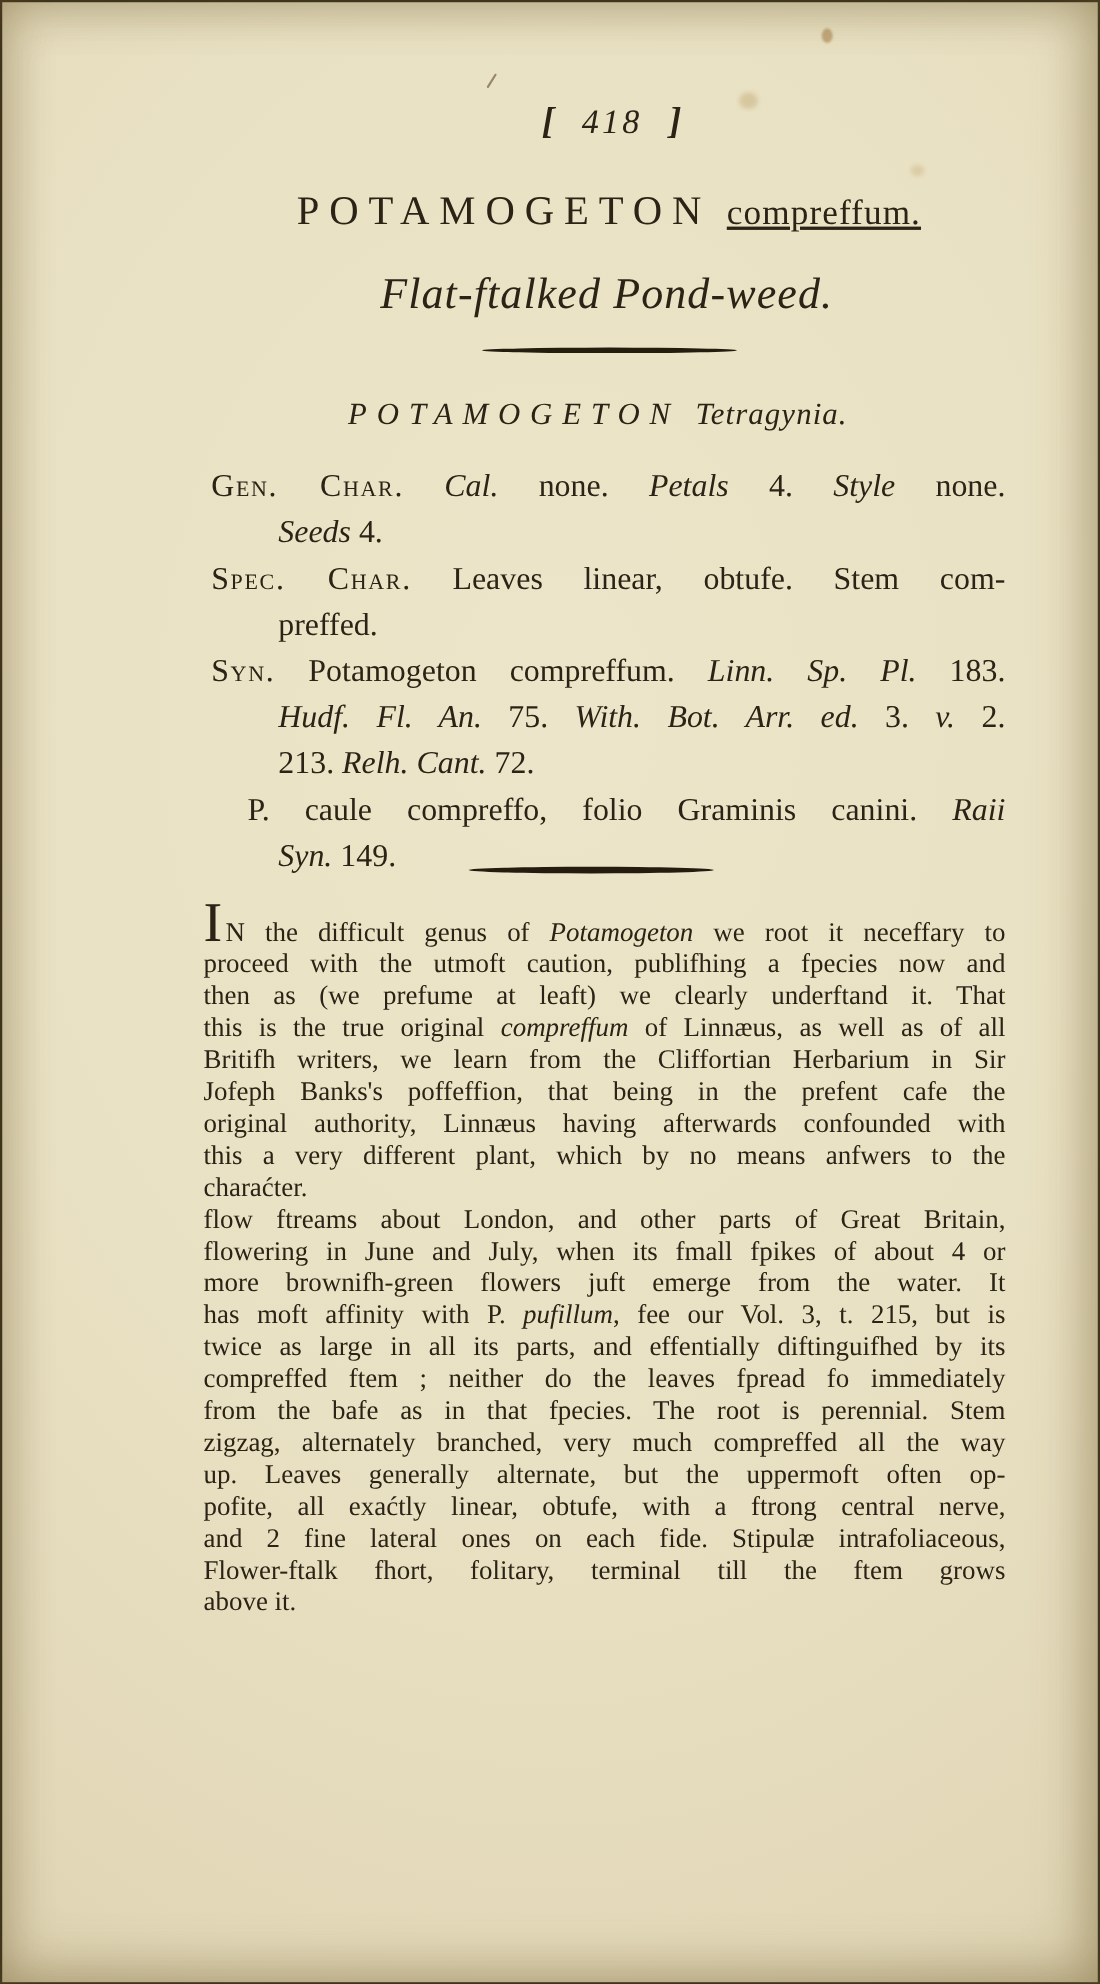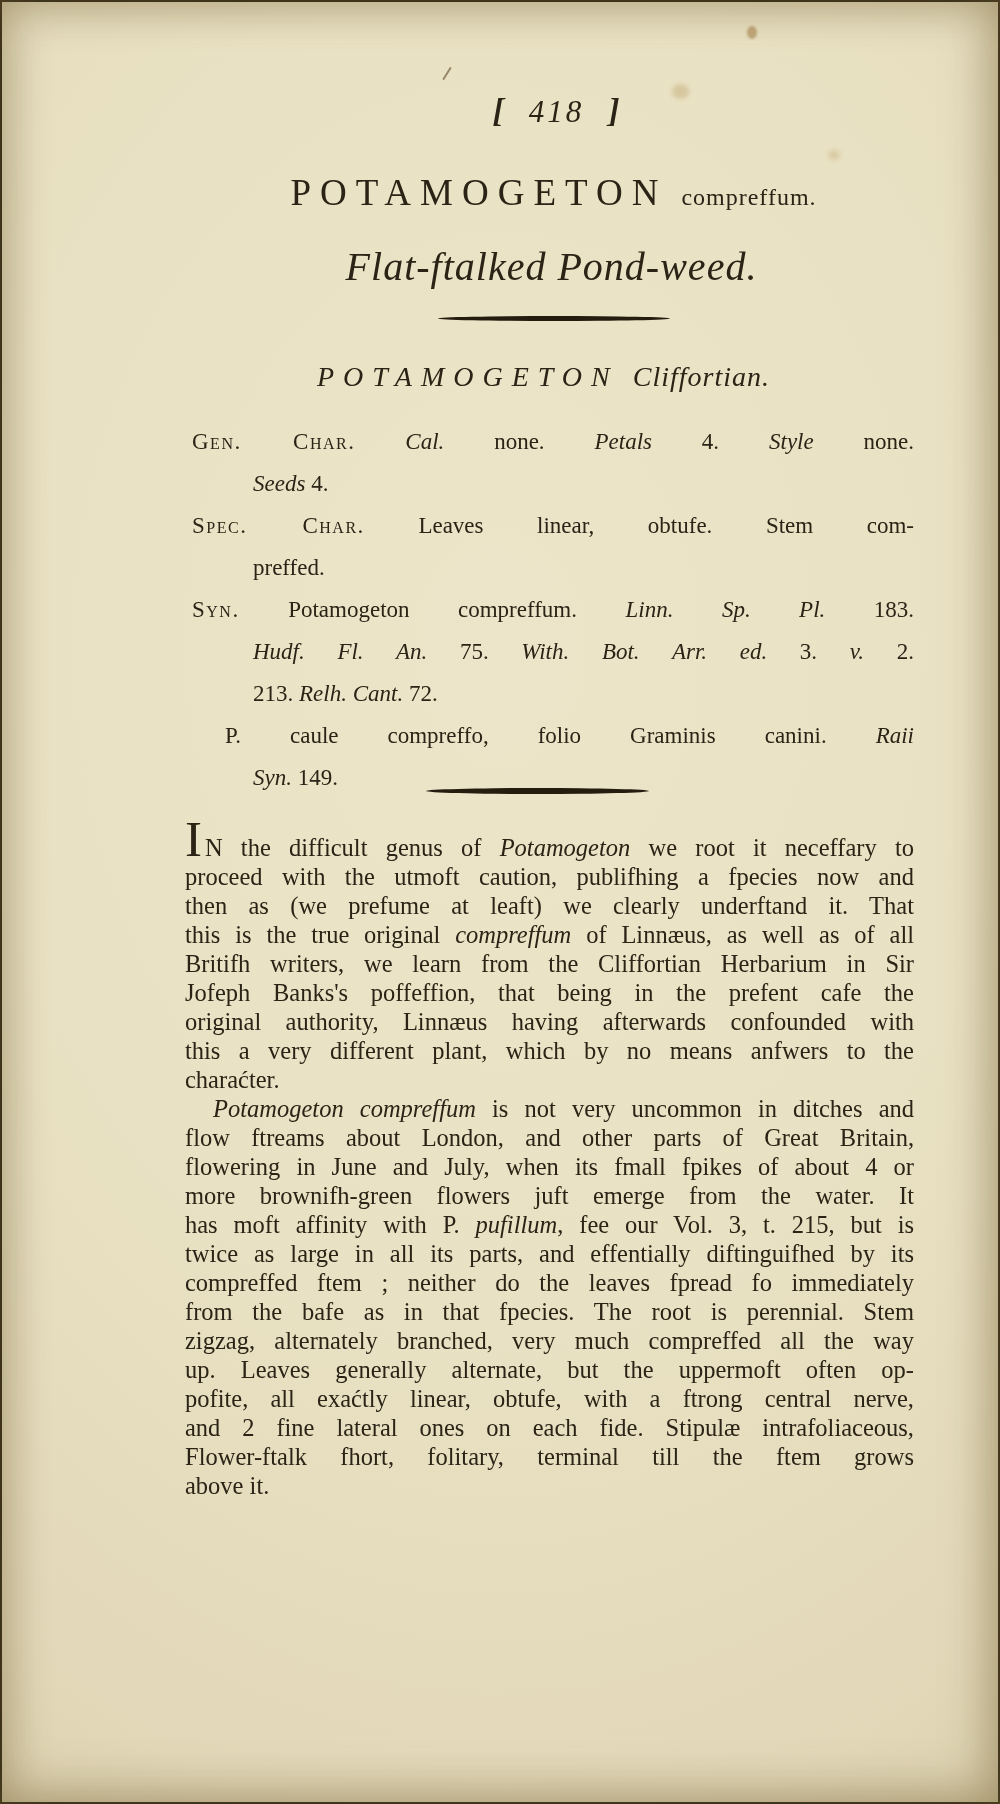--- a/index.html
+++ b/index.html
@@ -20,29 +20,29 @@
                inset 0 -18px 48px rgba(116,96,52,.20),
                inset 0 14px 40px rgba(116,96,52,.14);
   }
   .abs{position:absolute;}
   .ctr{left:185px;width:729px;text-align:center;}
   .folio{top:92px;font-size:31px;letter-spacing:1px;transform:translateX(7px);font-style:italic;}
   .folio .bracket{font-size:34px;font-weight:600;}
   .folio .num{margin:0 24px;letter-spacing:3px;}
   .title{top:171px;transform:translateX(4px);white-space:nowrap;}
   .title .genus{font-size:37px;letter-spacing:9px;}
-  .title .species{font-size:24px;margin-left:14px;letter-spacing:1px;}
+  .title .species{font-size:32px;margin-left:14px;letter-spacing:1px;text-decoration:underline;}
   .subtitle{top:243px;font-size:40px;font-style:italic;letter-spacing:1px;transform:translateX(2px);}
   .swell-rule{height:5px;background:#241c0e;border-radius:50%;}
   .rule1{top:316px;left:438px;width:232px;}
   .rule2{top:788px;left:426px;width:223px;height:6px;}
   .classline{top:361px;font-size:28px;font-style:italic;transform:translateX(-6px);white-space:nowrap;}
   .classline .klass{letter-spacing:9px;}
   .classline .order{margin-left:14px;letter-spacing:1px;}
-  .synopsis{top:421px;left:185px;width:729px;font-size:23px;line-height:42px;}
+  .synopsis{top:421px;left:185px;width:729px;font-size:29px;line-height:42px;}
   .bodytext{top:833px;left:185px;width:729px;font-size:24.5px;line-height:29px;}
   .jline{text-align:justify;text-align-last:justify;-moz-text-align-last:justify;}
   .lline{text-align:left;text-align-last:left;}
   .ind7{padding-left:7px;}
   .ind40{padding-left:40px;}
   .cont{padding-left:68px;}
   .sc{font-variant:small-caps;letter-spacing:1.5px;}
   .it{font-style:italic;}
   .bigI{font-size:51px;line-height:0;letter-spacing:3px;}
   .indent{text-indent:28px;}
@@ -58,21 +58,21 @@
 <div class="paper"></div>
 
 <div class="abs ctr folio"><span class="bracket">[</span><span class="num">418</span><span class="bracket">]</span></div>
 
 <div class="abs ctr title"><span class="genus">POTAMOGETON</span><span class="species">compreffum.</span></div>
 
 <div class="abs ctr subtitle">Flat-ftalked Pond-weed.</div>
 
 <div class="abs swell-rule rule1"></div>
 
-<div class="abs ctr classline"><span class="klass">POTAMOGETON</span><span class="order">Cliffortian.</span></div>
+<div class="abs ctr classline"><span class="klass">POTAMOGETON</span><span class="order">Tetragynia.</span></div>
 
 <div class="abs synopsis">
   <div class="jline ind7"><span class="sc">Gen. Char.</span><span>  </span><span class="it">Cal.</span><span> none.</span><span>  </span><span class="it">Petals</span><span> 4.</span><span>  </span><span class="it">Style</span><span> none.</span></div>
   <div class="lline cont"><span class="it">Seeds</span><span> 4.</span></div>
   <div class="jline ind7"><span class="sc">Spec. Char.</span><span>  </span><span>Leaves linear, obtufe.  Stem com-</span></div>
   <div class="lline cont"><span>preffed.</span></div>
   <div class="jline ind7"><span class="sc">Syn.</span><span>  </span><span>Potamogeton compreffum. </span><span class="it">Linn. Sp. Pl.</span><span> 183.</span></div>
   <div class="jline cont"><span class="it">Hudf. Fl. An.</span><span> 75.  </span><span class="it">With. Bot. Arr. ed.</span><span> 3. </span><span class="it">v.</span><span> 2.</span></div>
   <div class="lline cont"><span>213.  </span><span class="it">Relh. Cant.</span><span> 72.</span></div>
   <div class="jline ind40"><span>P. caule compreffo, folio Graminis canini. </span><span class="it">Raii</span></div>
@@ -84,21 +84,20 @@
 <div class="abs bodytext">
   <div class="jline"><span class="bigI">I</span><span>N the difficult genus of </span><span class="it">Potamogeton</span><span> we root it neceffary to</span></div>
   <div class="jline">proceed with the utmoft caution, publifhing a fpecies now and</div>
   <div class="jline">then as (we prefume at leaft) we clearly underftand it.  That</div>
   <div class="jline"><span>this is the true original </span><span class="it">compreffum</span><span> of Linnæus, as well as of all</span></div>
   <div class="jline">Britifh writers, we learn from the Cliffortian Herbarium in Sir</div>
   <div class="jline">Jofeph Banks's poffeffion, that being in the prefent cafe the</div>
   <div class="jline">original authority, Linnæus having afterwards confounded with</div>
   <div class="jline">this a very different plant, which by no means anfwers to the</div>
   <div class="lline">charaćter.</div>
-  <div class="jline indent"><span class="it">Potamogeton compreffum</span><span> is not very uncommon in ditches and</span></div>
   <div class="jline">flow ftreams about London, and other parts of Great Britain,</div>
   <div class="jline">flowering in June and July, when its fmall fpikes of about 4 or</div>
   <div class="jline">more brownifh-green flowers juft emerge from the water.  It</div>
   <div class="jline"><span>has moft affinity with P. </span><span class="it">pufillum</span><span>, fee our Vol. 3, t. 215, but is</span></div>
   <div class="jline">twice as large in all its parts, and effentially diftinguifhed by its</div>
   <div class="jline">compreffed ftem ; neither do the leaves fpread fo immediately</div>
   <div class="jline">from the bafe as in that fpecies.  The root is perennial.  Stem</div>
   <div class="jline">zigzag, alternately branched, very much compreffed all the way</div>
   <div class="jline">up.  Leaves generally alternate, but the uppermoft often op-</div>
   <div class="jline">pofite, all exaćtly linear, obtufe, with a ftrong central nerve,</div>

